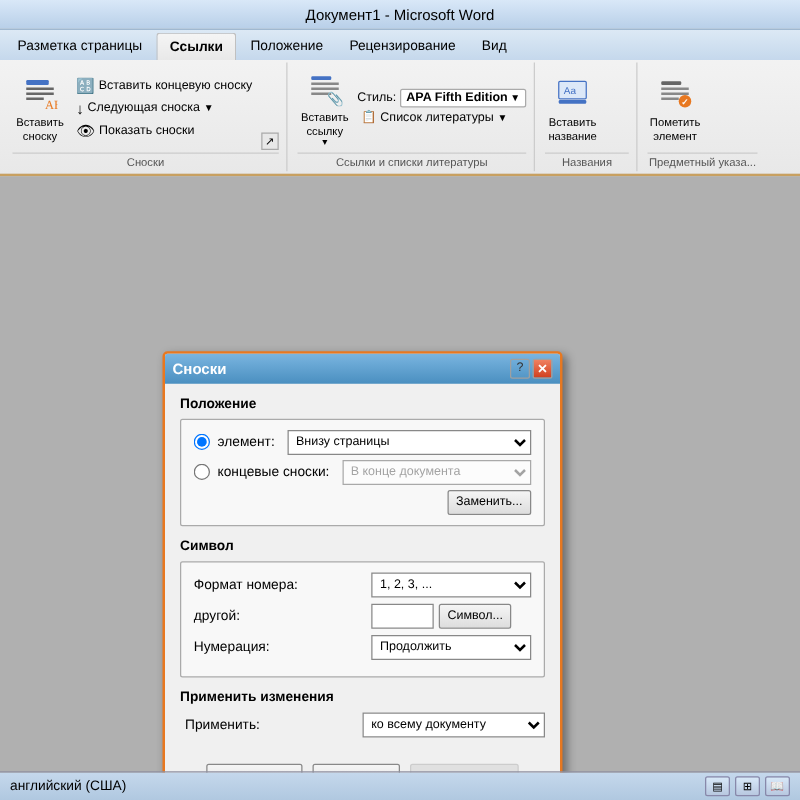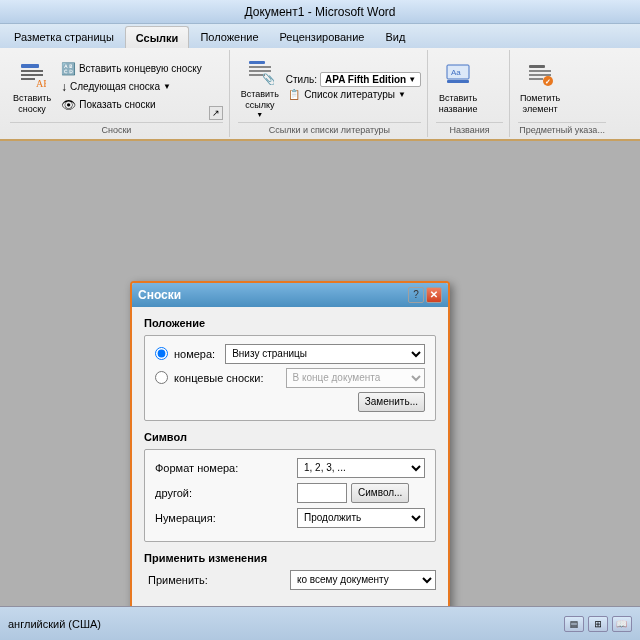--- a/index.html
+++ b/index.html
@@ -353,21 +353,21 @@
       border-color: #ccc;
       cursor: default;
     }
 
     
     .status-bar {
       position: absolute;
       bottom: 0;
       left: 0;
       right: 0;
-      height: 34px;
+      height: 23px;
       background: linear-gradient(to bottom, #c5d8ec, #b0c8e0);
       border-top: 1px solid #9090a0;
       display: flex;
       align-items: center;
       padding: 0 8px;
       justify-content: space-between;
     }
 
     .status-text {
       font-size: 11px;
@@ -539,33 +539,33 @@
     </div>
 
     <div class="dialog-body">
 
       <div class="section-label">Положение</div>
       <div class="section-box">
 
         <div class="radio-row">
           <input type="radio" name="note-type" checked="" id="r-footnote" style="">
           <label for="r-footnote">
-            <span>номера:</span>
+            <span>элемент:</span>
           </label>
           <select class="dropdown-select" style="flex:1;margin-left:4px;">
             <option>Внизу страницы</option>
           </select>
         </div>
 
         <div class="radio-row">
           <input type="radio" name="note-type" id="r-endnote" style="">
           <label for="r-endnote">
             <span>концевые сноски:</span>
           </label>
-          <select class="dropdown-select" style="flex:1;margin-left:16px;" disabled="">
+          <select class="dropdown-select" style="flex:1;margin-left:4px;" disabled="">
             <option>В конце документа</option>
           </select>
         </div>
 
         <div style="display:flex;justify-content:flex-end;margin-top:4px;">
           <button class="action-btn">Заменить...</button>
         </div>
       </div>
 
       <div class="section-label">Символ</div>

